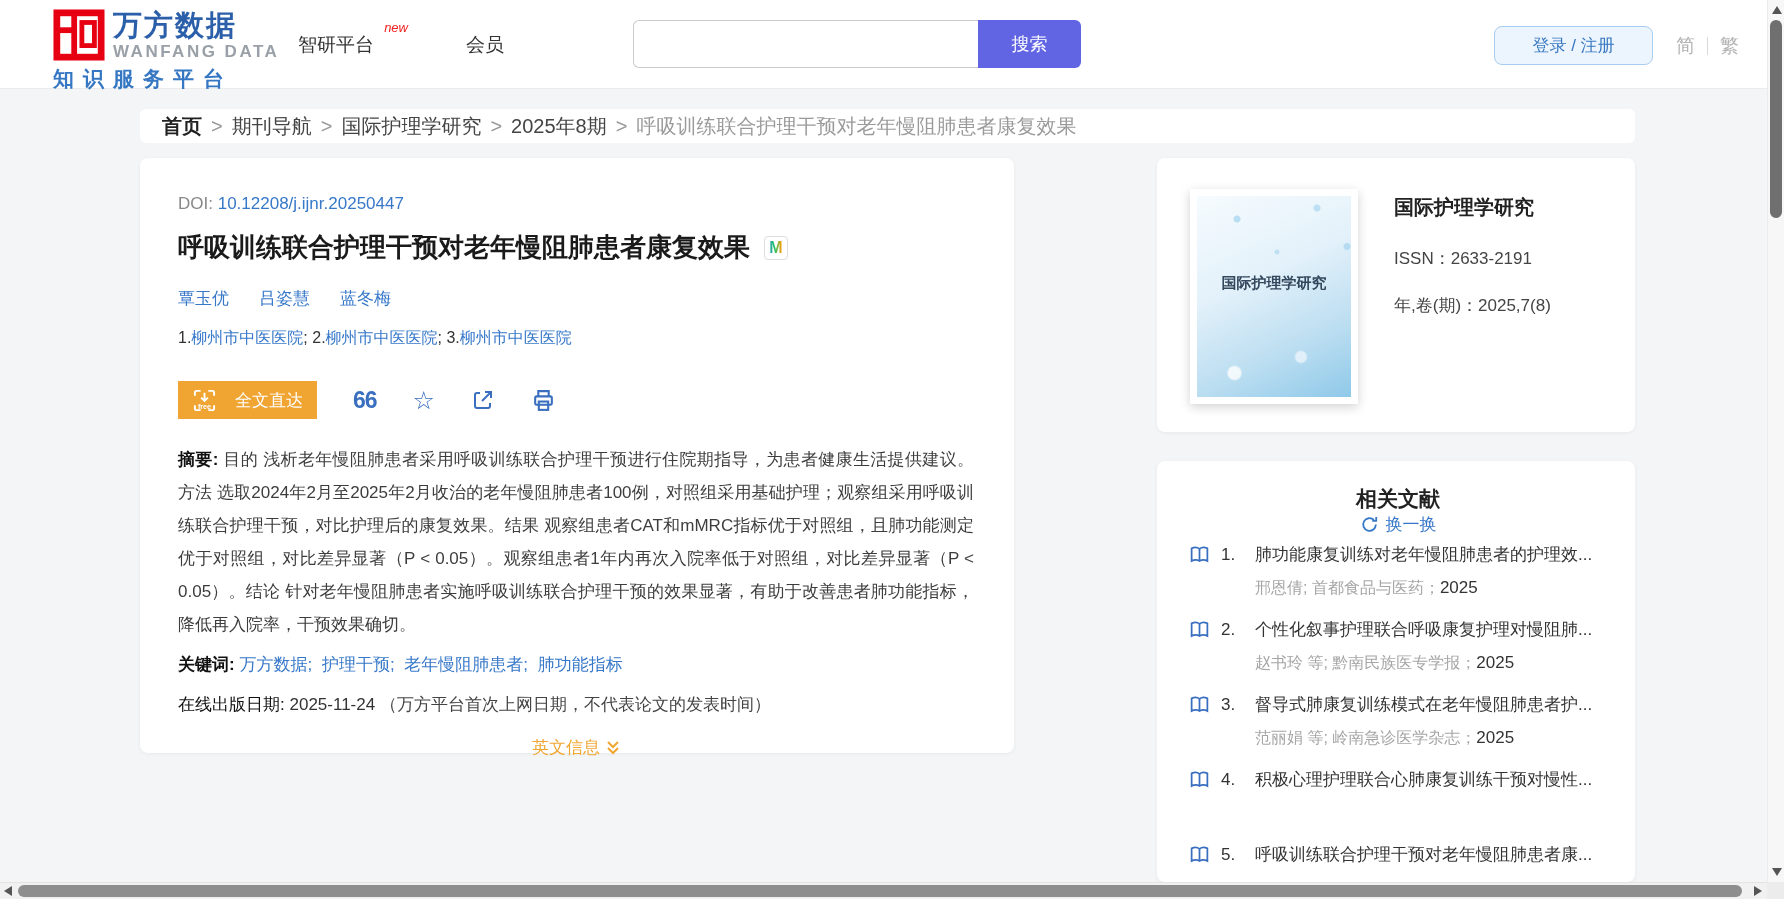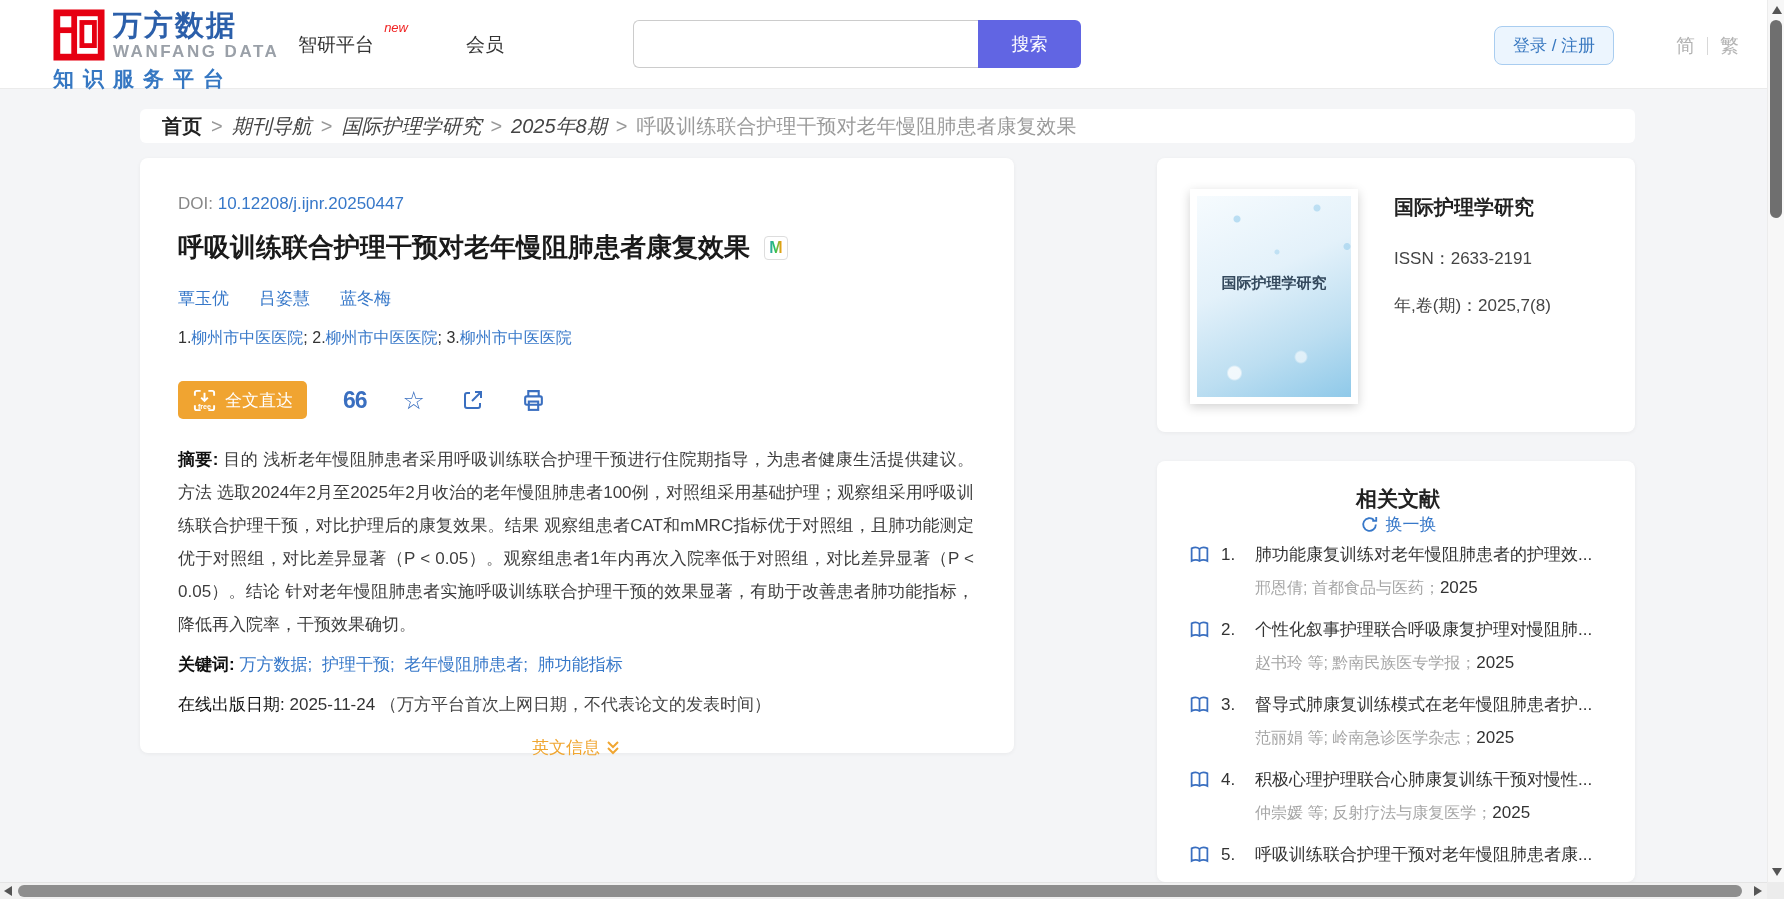--- a/index.html
+++ b/index.html
@@ -16,44 +16,44 @@
   .brand-cn { font-size:29px; font-weight:bold; color:#2b5faa; line-height:32px; letter-spacing:2px; }
   .brand-en { font-size:17px; font-weight:bold; color:#9aa0a8; letter-spacing:2.5px; margin-top:1px; }
   .logo-sub { font-size:21px; font-weight:bold; color:#3577c2; letter-spacing:9px; margin-top:3px; white-space:nowrap; }
   .nav-item { position:absolute; top:32px; font-size:19px; color:#333; cursor:pointer; }
   .nav-zhiyan { left:298px; }
   .nav-member { left:466px; }
   .nav-badge { position:absolute; top:-12px; right:-34px; color:#f02222; font-size:13px; font-style:italic; }
   .search-box { position:absolute; left:633px; top:20px; display:flex; }
   .search-input { width:345px; height:48px; border:1px solid #ccc; border-right:none; border-radius:6px 0 0 6px; background:#fff; font-size:17px; padding:0 14px; outline:none; }
   .search-btn { width:103px; height:48px; border:none; background:#6165e3; color:#fff; font-size:18px; border-radius:0 6px 6px 0; cursor:pointer; }
-  .login-btn { position:absolute; left:1494px; top:26px; width:120px; height:39px; background:#ecf5fe; border:1px solid #a9cdf0; border-radius:8px; color:#3878c0; font-size:17px; display:flex; align-items:center; justify-content:center; cursor:pointer; }
+  .login-btn { position:absolute; left:1494px; top:26px; width:159px; height:39px; background:#ecf5fe; border:1px solid #a9cdf0; border-radius:8px; color:#3878c0; font-size:17px; display:flex; align-items:center; justify-content:center; cursor:pointer; }
   .lang-switch { position:absolute; left:1676px; top:33px; font-size:19px; color:#b3b3b3; display:flex; align-items:center; }
   .lang-switch .sep { width:1px; height:18px; background:#d8d8d8; margin:0 12px; }
 
   
   .breadcrumb { position:absolute; left:140px; top:109px; width:1495px; height:34px; background:#fff; border-radius:6px; display:flex; align-items:center; padding:0 22px; font-size:20px; color:#555; white-space:nowrap; overflow:hidden; }
   .breadcrumb .bc-home { font-weight:bold; color:#222; }
   .breadcrumb .bc-sep { margin:0 9px; color:#999; }
-  .breadcrumb .bc-link { color:#444; cursor:pointer;font-style:italic; }
+  .breadcrumb .bc-link { color:#444; cursor:pointer; }
   .breadcrumb .bc-current { color:#9a9a9a; }
 
   
   .article-card { position:absolute; left:140px; top:158px; width:874px; height:595px; background:#fff; border-radius:8px; box-shadow:0 1px 4px rgba(0,0,0,.05); padding:36px 40px 0 38px; }
   .doi-line { font-size:17px; color:#888; margin-bottom:16px; }
   .doi-link { color:#3778c9; cursor:pointer; }
   .article-title { font-size:26px; font-weight:bold; color:#1a1a1a; margin-bottom:22px; display:flex; align-items:center; }
   .m-badge { display:inline-flex; align-items:center; justify-content:center; width:24px; height:24px; margin-left:14px; border:1px solid #ddd; border-radius:4px; background:#fafafa; font-size:16px; font-weight:bold;
     background-image:linear-gradient(90deg,#3b82f6 0%,#22c55e 45%,#f59e0b 75%,#ef4444 100%); -webkit-background-clip:text; background-clip:text; color:transparent; cursor:pointer; }
   .authors { display:flex; gap:30px; font-size:17px; margin-bottom:18px; }
   .author-link { color:#3778c9; cursor:pointer; }
   .affils { font-size:16px; color:#333; margin-bottom:32px; }
   .affil-link { color:#3778c9; cursor:pointer; }
   .toolbar { display:flex; align-items:center; margin-bottom:24px; }
-  .fulltext-btn { display:flex; align-items:center; gap:8px; height:38px; padding:0 14px; background:#f0a431; border:none; border-radius:5px; color:#fff; font-size:17px; cursor:pointer; }
+  .fulltext-btn { display:flex; align-items:center; gap:18px; height:38px; padding:0 14px; background:#f0a431; border:none; border-radius:0; color:#fff; font-size:17px; cursor:pointer; }
   .tool-icon { margin-left:36px; display:flex; align-items:center; cursor:pointer; color:#3a6fc0; }
   .quote-icon { font-size:23px; font-weight:bold; letter-spacing:-1px; line-height:20px; }
   .star-icon { font-size:25px; line-height:22px; }
   .abstract { font-size:17px; line-height:33px; color:#3d3d3d; text-align:justify; margin-bottom:12px; }
   .abstract .lab { font-weight:bold; color:#111; }
   .keywords { font-size:17px; margin-bottom:17px; }
   .keywords .lab { font-weight:bold; color:#111; }
   .kw-link { color:#3778c9; cursor:pointer; }
   .kw-sep { color:#3778c9; margin-right:5px; }
   .pubdate { font-size:17px; color:#333; margin-bottom:20px; }
@@ -313,21 +313,20 @@
         <div class="ri-row1">
           <span class="ri-icon">
               <svg width="21" height="21" viewBox="0 0 24 24" fill="none" stroke="#3a6fc0" stroke-width="2">
                 <path d="M12 5.5 C9.5 3.5 6 3.5 3 5 V19.5 c3-1.5 6.5-1.5 9 0 c2.5-1.5 6-1.5 9 0 V5 C18 3.5 14.5 3.5 12 5.5 z"></path>
                 <path d="M12 5.5 v14"></path>
               </svg>
             </span>
           <span class="ri-num">4.</span>
           <span class="ri-title">积极心理护理联合心肺康复训练干预对慢性...</span>
         </div>
-        <div class="ri-row2"><span>仲崇媛  等;  反射疗法与康复医学；</span><span class="ri-year">2025</span></div>
       </div>
 
       <div class="related-item">
         <div class="ri-row1">
           <span class="ri-icon">
               <svg width="21" height="21" viewBox="0 0 24 24" fill="none" stroke="#3a6fc0" stroke-width="2">
                 <path d="M12 5.5 C9.5 3.5 6 3.5 3 5 V19.5 c3-1.5 6.5-1.5 9 0 c2.5-1.5 6-1.5 9 0 V5 C18 3.5 14.5 3.5 12 5.5 z"></path>
                 <path d="M12 5.5 v14"></path>
               </svg>
             </span>

